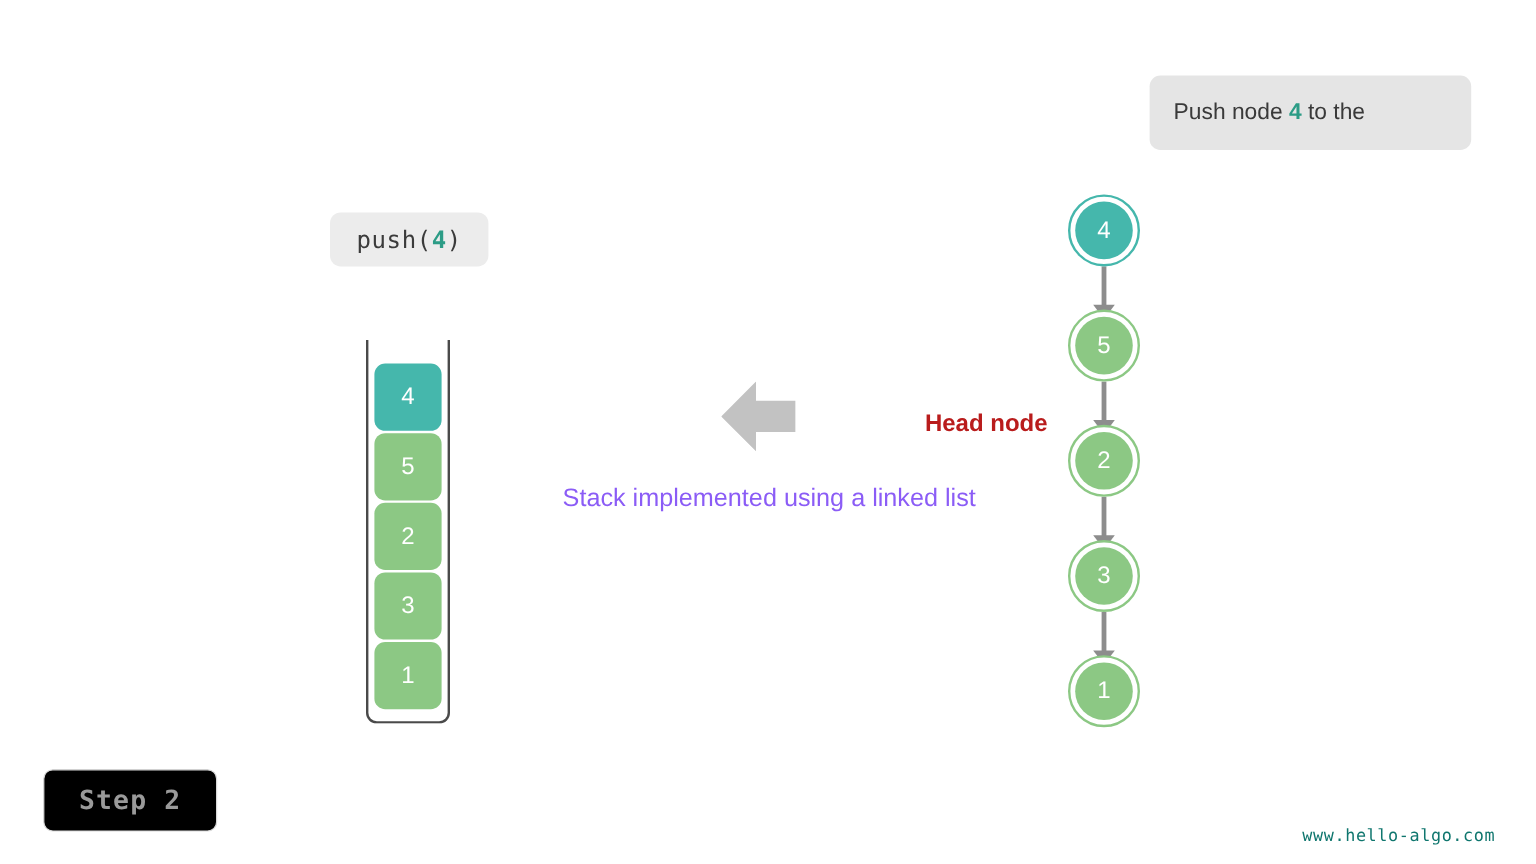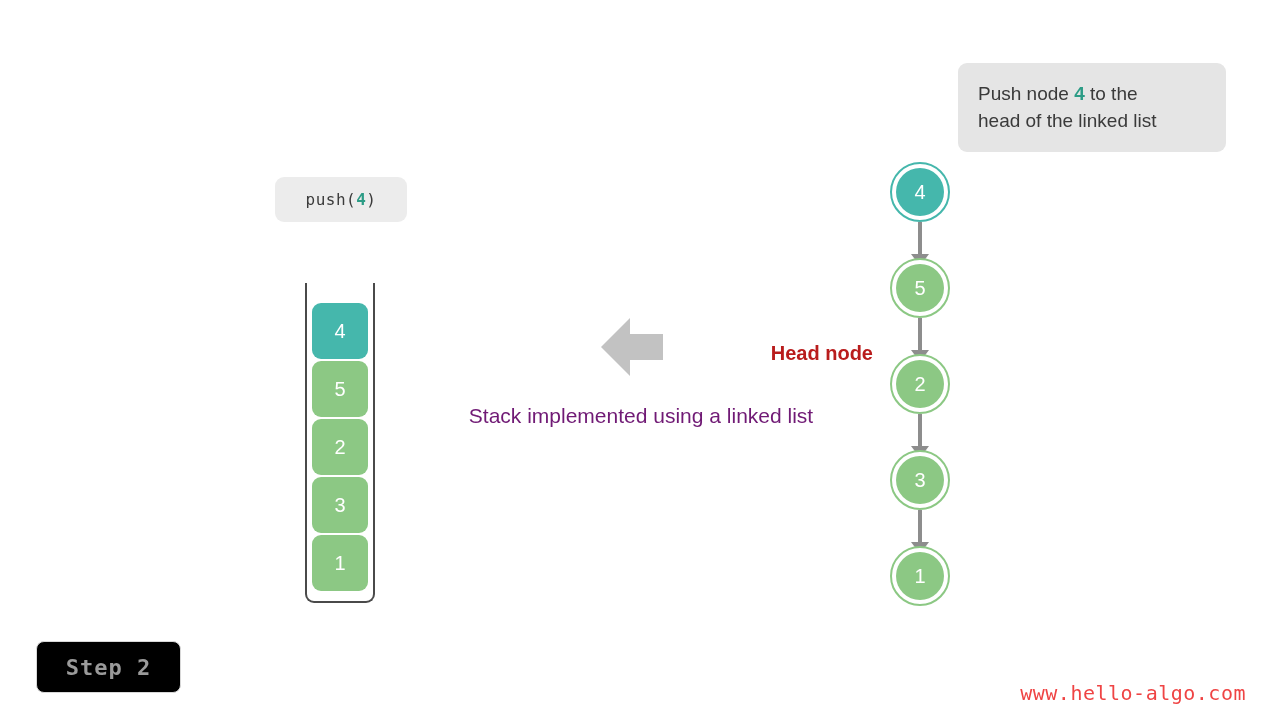--- a/index.html
+++ b/index.html
@@ -44,21 +44,21 @@
     left: 275px;
     top: 177px;
     width: 132px;
     height: 45px;
     background: #ececec;
     border-radius: 9px;
     display: flex;
     align-items: center;
     justify-content: center;
     font-family: "DejaVu Sans Mono", monospace;
-    font-size: 16px;
+    font-size: 20px;
     color: #3b3b3b;
     letter-spacing: 0.5px;
   }
   .push-pill .num {
     color: #2c9c86;
     font-weight: bold;
   }
 
   
   .stack-wrap {
@@ -112,21 +112,21 @@
     top: 318px;
     width: 62px;
     height: 58px;
   }
   .caption {
     position: absolute;
     left: 441px;
     top: 404px;
     width: 400px;
     text-align: center;
-    color: #701a75;
+    color: #8b5cf6;
     font-size: 21px;
   }
 
   
   .ll {
     position: absolute;
     left: 760px;
     top: 160px;
     width: 220px;
     height: 460px;
@@ -205,33 +205,32 @@
     color: #9a9a9a;
     letter-spacing: 1px;
   }
 
   
   .watermark {
     position: absolute;
     right: 34px;
     bottom: 15px;
     font-family: "DejaVu Sans Mono", monospace;
-    font-size: 20px;
-    color: #ef4444;
+    font-size: 14px;
+    color: #0f766e;
     letter-spacing: 0.5px;
   }
 </style>
 </head>
 <body>
 
 <div id="canvas">
 
   <div class="callout">
     <span>Push node </span><span class="hl">4</span><span> to the</span><br>
-    <span>head of the linked list</span>
   </div>
 
   <div class="push-pill">
     <span>push(</span>
       <span class="num">4</span>
       <span>)</span>
   </div>
 
   <div class="stack-wrap">
     <div class="stack-box"></div>

